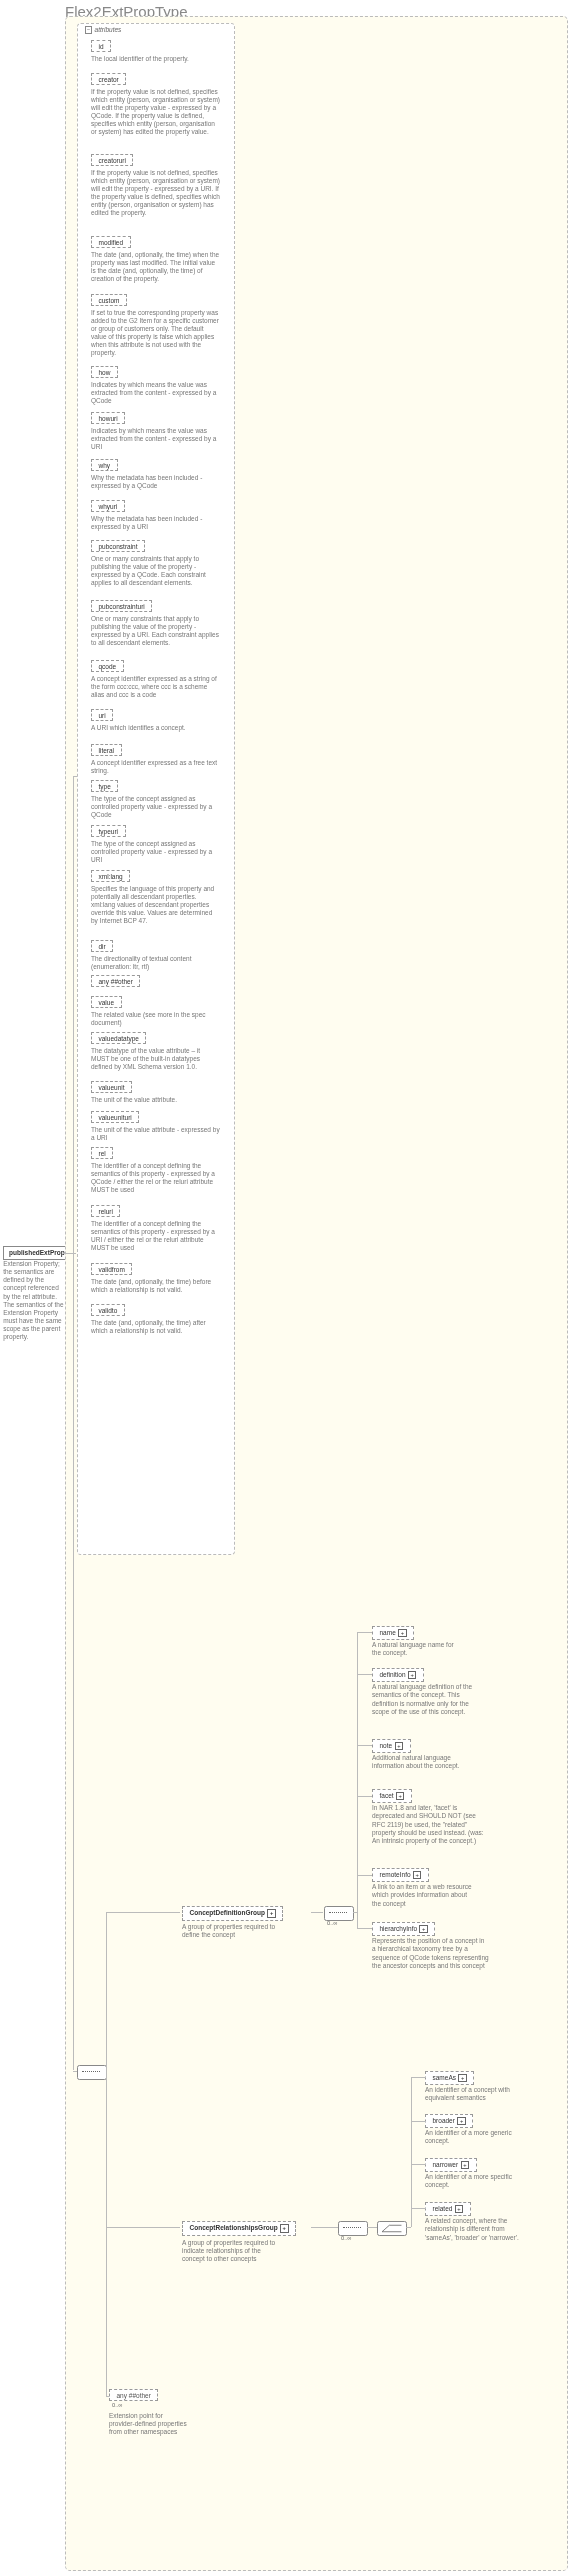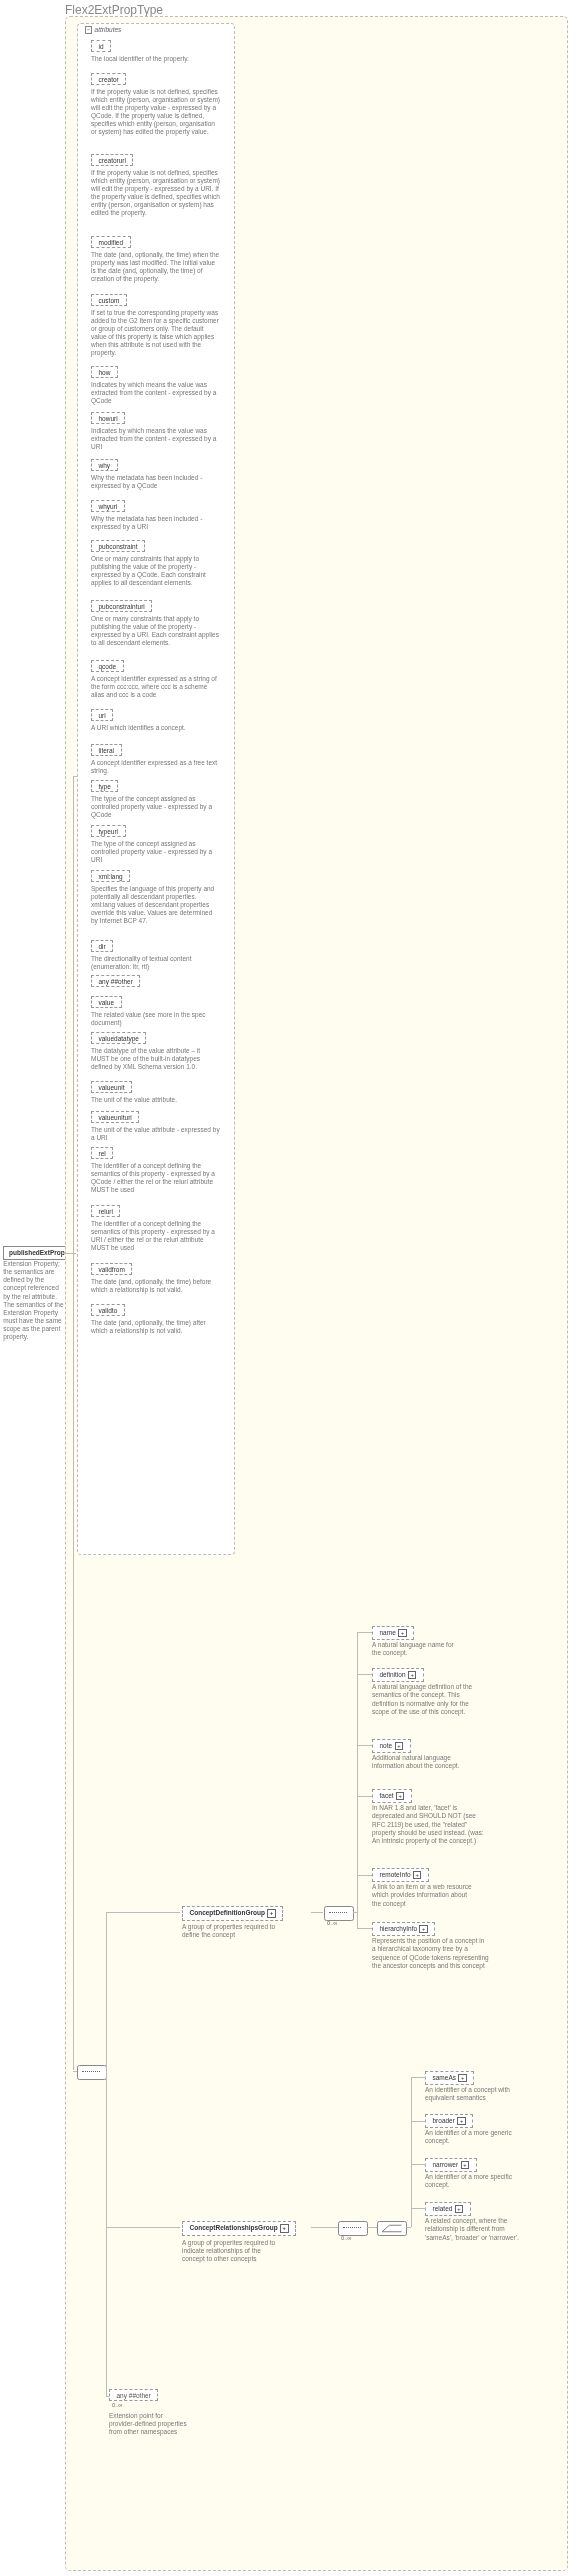--- a/index.html
+++ b/index.html
@@ -1,17 +1,17 @@
 <!DOCTYPE html>
 <html><head>
 <meta charset="utf-8">
 <style>
   html,body{margin:0;padding:0;background:#fff;font-family:Tahoma,Arial,sans-serif;font-size:6.5px;color:#555}
   .page{position:relative;width:583px;height:2576px}
-  .title{position:absolute;left:65px;top:3.2px;font-size:12px;color:#888}
+  .title{position:absolute;left:65px;top:3.2px;font-size:15px;color:#888}
   .outer-dash{position:absolute;left:65px;top:16px;width:501px;height:2553px;border:0.8px dashed #bbb;border-radius:4.9px;background:#fffdf0}
 
   
   .root-box{position:absolute;left:3.2px;top:1246px;padding:2.4px 4.9px;background:#fff;border:0.8px solid #888;font-weight:bold;color:#333}
   .root-desc{position:absolute;left:3.2px;top:1260px;width:61px;color:#777;line-height:1.25}
 
   
   .attr-shell{position:absolute;left:77px;top:22.6px;width:156px;height:1530px;border:0.8px dashed #bbb;border-radius:4px;background:#fff}
   .attr-head{position:absolute;left:6.5px;top:2.4px;font-size:6.5px;color:#666;font-style:italic}
   .attr-head .sq{display:inline-block;width:5.7px;height:5.7px;border:0.8px solid #888;margin-right:2.4px;vertical-align:middle;font-size:5.7px;line-height:5.7px;text-align:center;color:#666}

